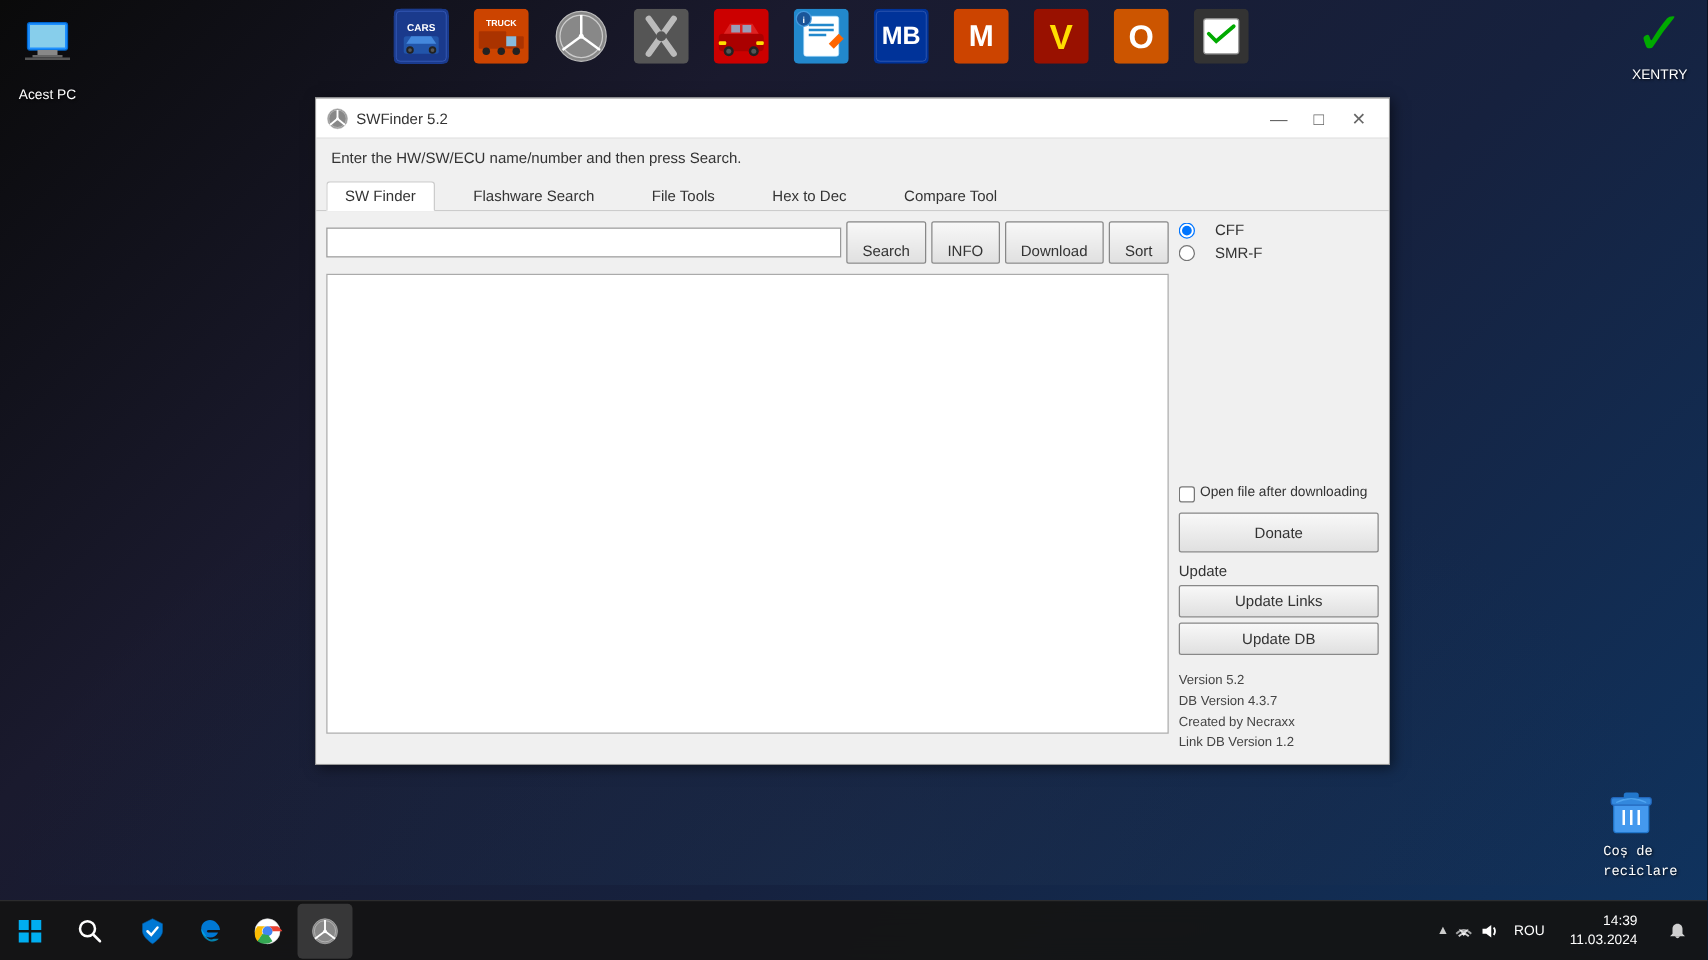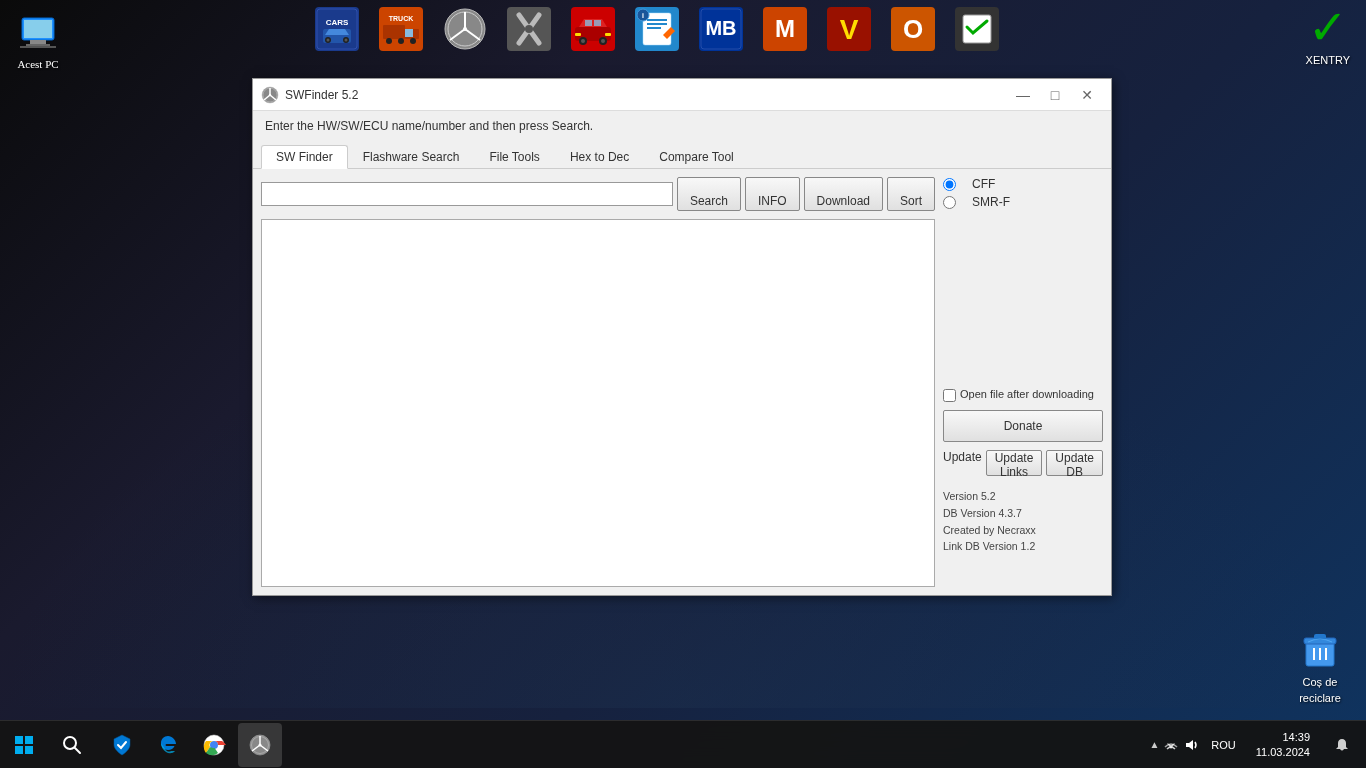--- a/index.html
+++ b/index.html
@@ -224,25 +224,26 @@
       text-shadow: 1px 1px 2px rgba(0,0,0,0.8);
     }
 
     
     .recycle-bin {
       position: absolute;
       bottom: 60px;
       right: 20px;
       display: flex;
       flex-direction: column;
-      align-items: center;
+      align-items: flex-start;
       gap: 4px;
       cursor: pointer;
       padding: 4px;
       border-radius: 4px;
+      font-family: Liberation Mono, monospace;
     }
 
     .recycle-bin .icon-label {
       color: #fff;
       font-size: 11px;
       text-align: center;
       text-shadow: 1px 1px 2px rgba(0,0,0,0.8);
     }
 
     
@@ -303,21 +304,21 @@
       color: #333;
       background: #f0f0f0;
     }
 
     
     .tab-bar {
       display: flex;
       padding: 4px 8px 0;
       background: #f0f0f0;
       border-bottom: 1px solid #ccc;
-      gap: 0;
+      gap: 16px;
     }
 
     .tab {
       padding: 4px 14px;
       font-size: 12px;
       cursor: pointer;
       border: 1px solid transparent;
       border-bottom: none;
       border-radius: 3px 3px 0 0;
       color: #333;
@@ -431,21 +432,21 @@
       border: 1px solid #888;
       background: linear-gradient(to bottom, #f8f8f8, #e0e0e0);
       cursor: pointer;
       font-size: 12px;
       color: #333;
       border-radius: 2px;
     }
 
     .update-section {
       display: flex;
-      flex-direction: row;
+      flex-direction: column;
       gap: 4px;
     }
 
     .update-label {
       font-size: 12px;
       color: #333;
     }
 
     .update-btn {
       width: 100%;
@@ -471,21 +472,21 @@
       border-radius: 6px;
     }
   </style>
 </head>
 <body>
 
 <div class="desktop">
 
   <div class="desktop-top-icons">
 
-    <div class="desktop-icon" style="position:absolute; top:4px; left:10px; flex-direction:column; display:flex; align-items:center; gap:2px;font-family:Liberation Serif, serif;">
+    <div class="desktop-icon" style="position:absolute; top:4px; left:10px; flex-direction:column; display:flex; align-items:center; gap:14px;">
       <div class="icon-img">
         <svg width="44" height="44" viewBox="0 0 44 44">
           <rect x="6" y="8" width="32" height="22" rx="2" fill="#1e90ff" stroke="#0066cc" stroke-width="1"></rect>
           <rect x="8" y="10" width="28" height="18" fill="#87ceeb"></rect>
           <rect x="14" y="30" width="16" height="4" fill="#888"></rect>
           <rect x="10" y="34" width="24" height="2" fill="#666"></rect>
           <rect x="4" y="36" width="36" height="2" fill="#555"></rect>
         </svg>
       </div>
       <span class="icon-label">Acest PC</span>

